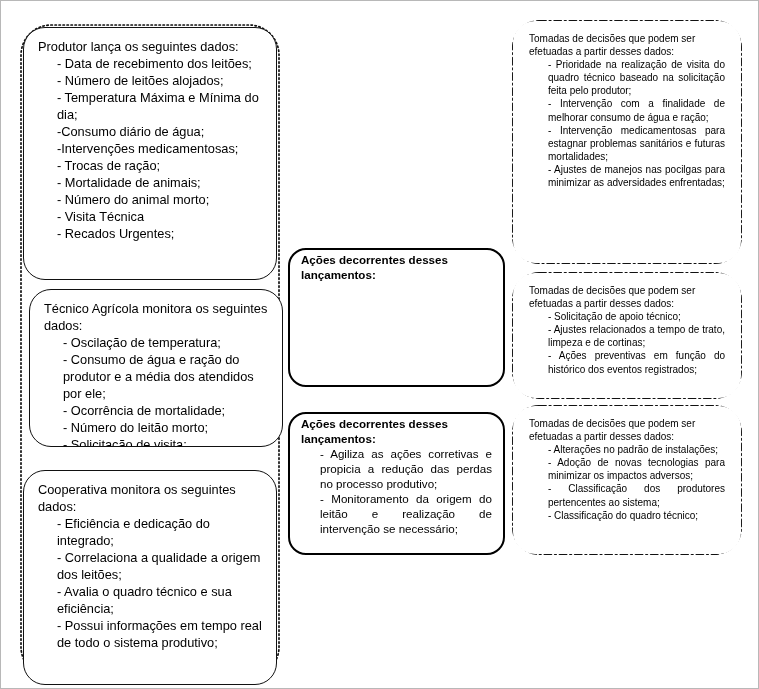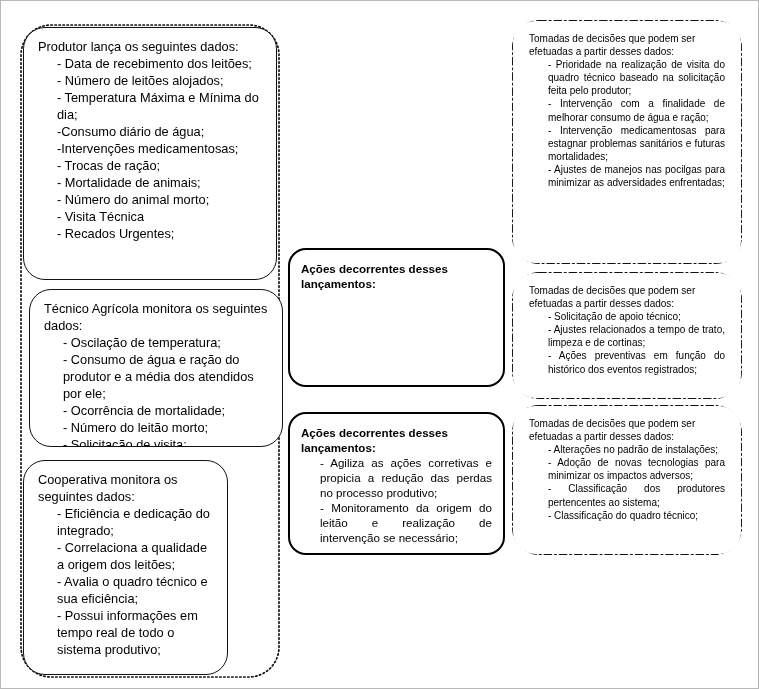--- a/index.html
+++ b/index.html
@@ -43,21 +43,21 @@
     line-height: 1.33;
   }
 
   
   .node.middle {
     border: 2.6px solid #000;
     border-radius: 18px;
     font-size: 11.6px;
     line-height: 1.30;
     text-align: justify;
-    padding: 11px 11px 8px 11px;
+    padding: 2px 11px 8px 11px;
   }
 
   
   .node.right {
     border: 0;
     font-size: 10px;
     line-height: 1.31;
     text-align: justify;
     padding: 11px 16px 9px 16px;
   }
@@ -120,21 +120,21 @@
 
   <div class="node left" style="left:28px; top:288px; width:254px; height:158px;">
     <span class="node-head">Técnico Agrícola monitora os seguintes dados:</span>
     <span class="node-text">- Oscilação de temperatura;
 - Consumo de água e ração do produtor e a média dos atendidos por ele;
 - Ocorrência de mortalidade;
 - Número do leitão morto;
 - Solicitação de visita;</span>
   </div>
 
-  <div class="node left" style="left:22px; top:459px; width:205px; height:215px;">
+  <div class="node left" style="left:22px; top:469px; width:254px; height:215px;">
     <span class="node-head">Cooperativa monitora os seguintes dados:</span>
     <span class="node-text">- Eficiência e dedicação do integrado;
 - Correlaciona a qualidade a origem dos leitões;
 - Avalia o quadro técnico e sua eficiência;
 - Possui informações em tempo real de todo o sistema produtivo;</span>
   </div>
 
   <div class="node middle" style="left:287px; top:247px; width:217px; height:139px;">
     <span class="node-head">Ações decorrentes desses lançamentos:</span>
   </div>

